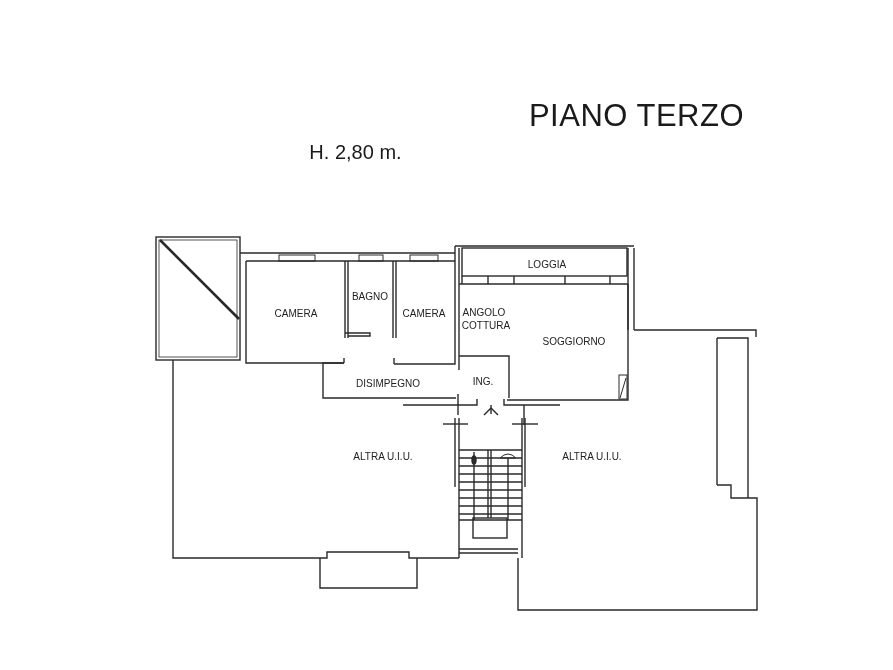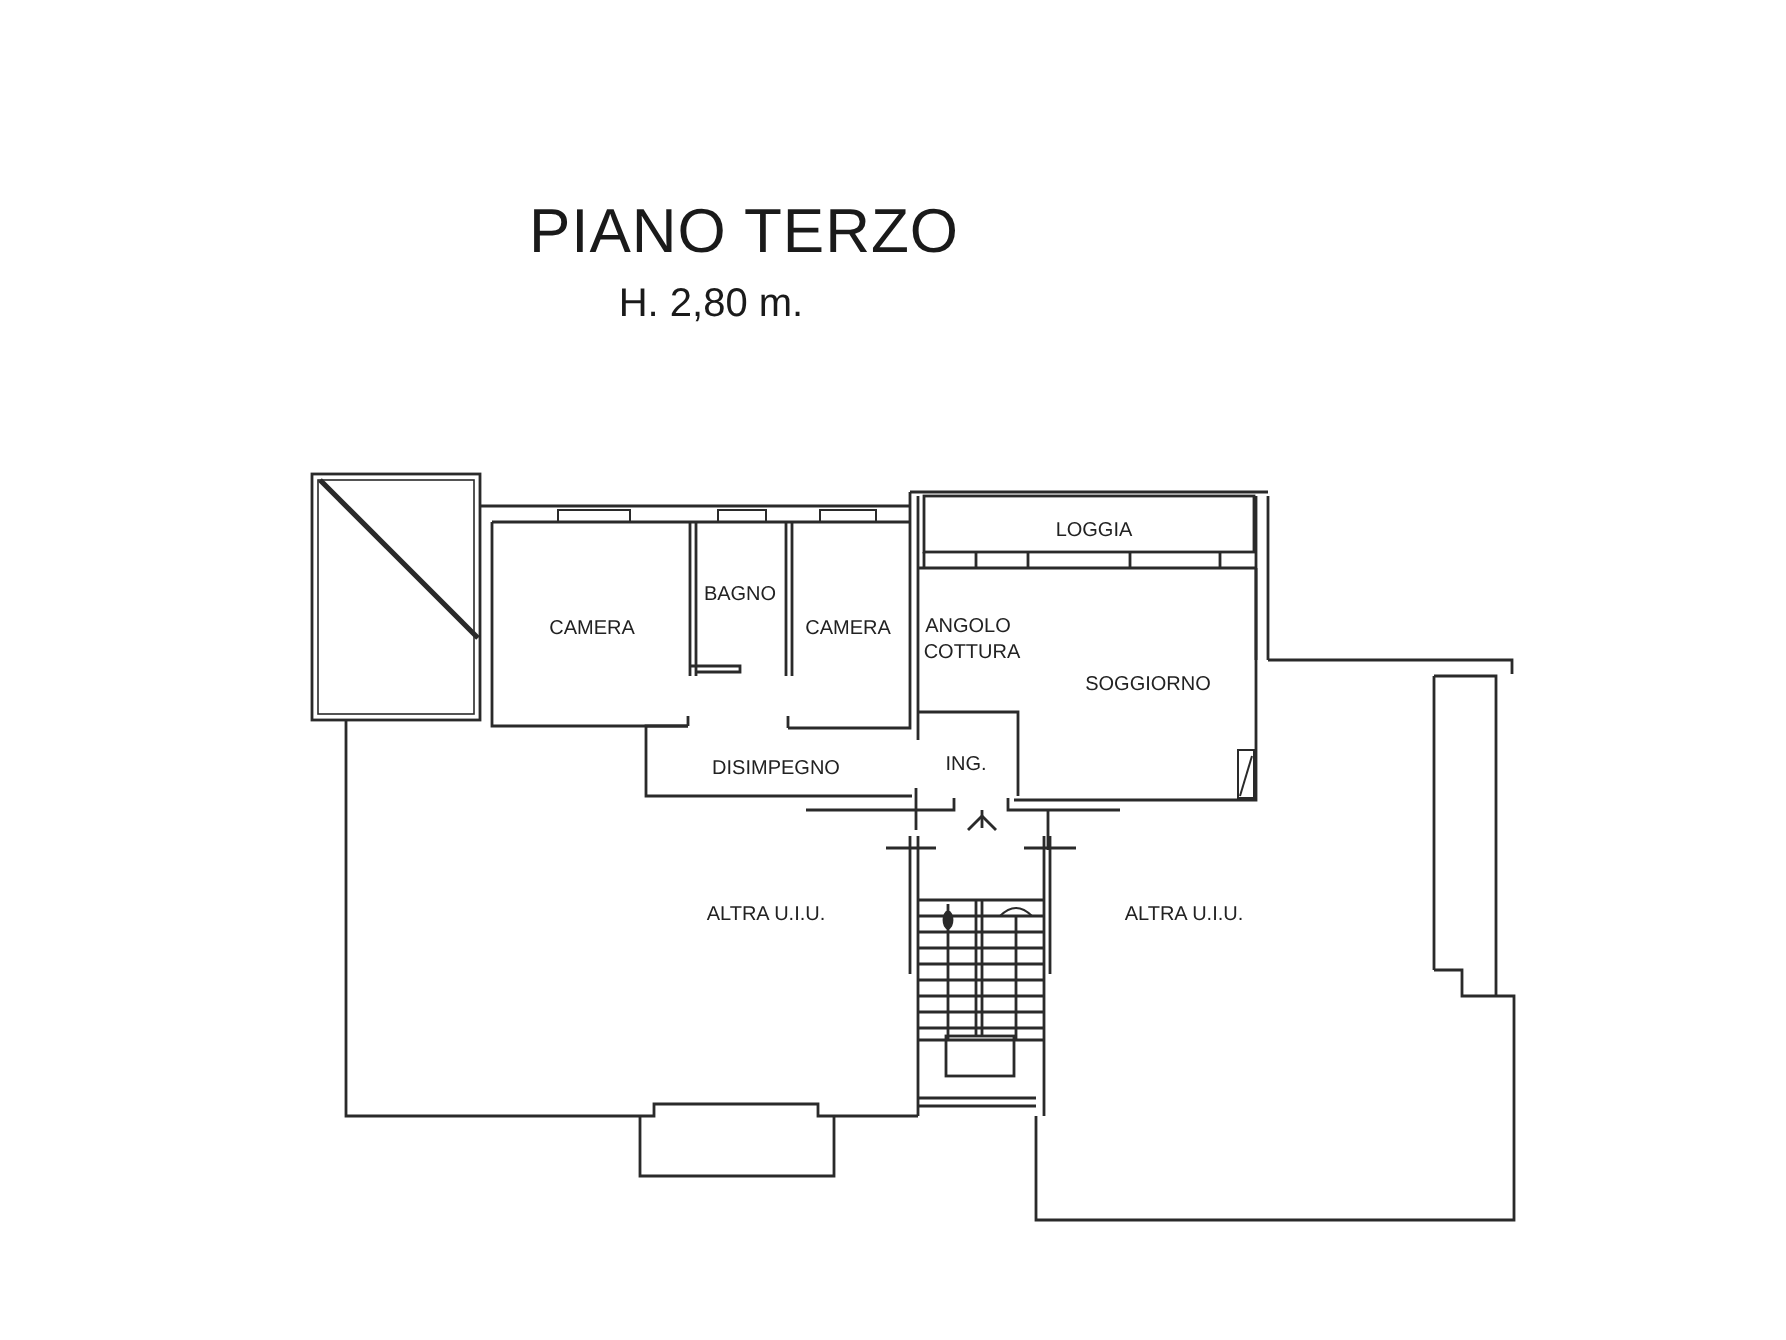--- a/index.html
+++ b/index.html
@@ -1,17 +1,17 @@
 <!DOCTYPE html>
 <html><head>
 <meta charset="utf-8">
 <style>
   html, body { margin:0; padding:0; background:#ffffff; }
   body { width:893px; height:670px; position:relative; overflow:hidden; font-family:"Liberation Sans", sans-serif; color:#1a1a1a; }
-  .title { position:absolute; left:0; width:744px; text-align:center; top:98px; font-size:31px; letter-spacing:0.5px; }
+  .title { position:absolute; left:0; width:744px; text-align:right; top:98px; font-size:31px; letter-spacing:0.5px; }
   .subtitle { position:absolute; left:0; width:711px; text-align:center; top:141px; font-size:20px; }
   svg { position:absolute; left:0; top:0; }
   .lbl { font-family:"Liberation Sans", sans-serif; font-size:10px; fill:#222; }
 </style>
 </head>
 <body>
 
 <div class="title">PIANO TERZO</div>
 <div class="subtitle">H. 2,80 m.</div>
 

